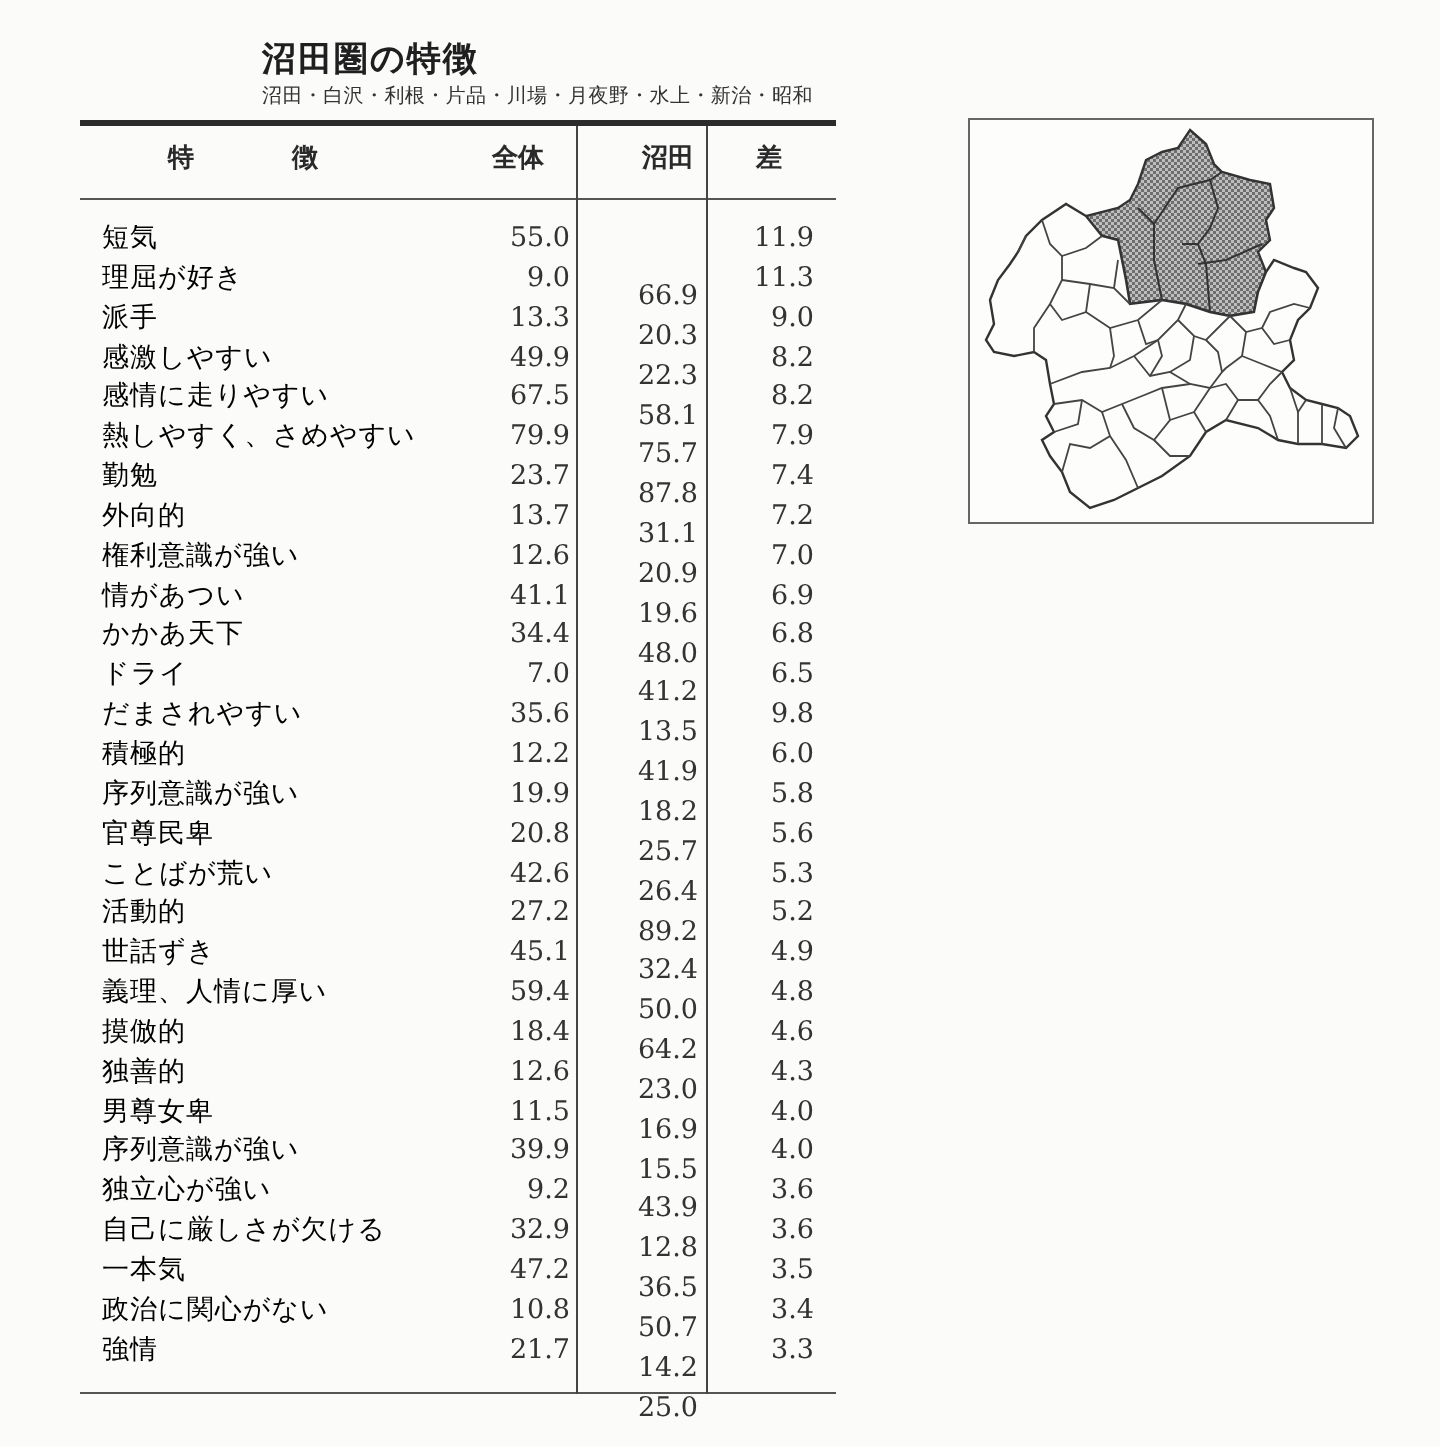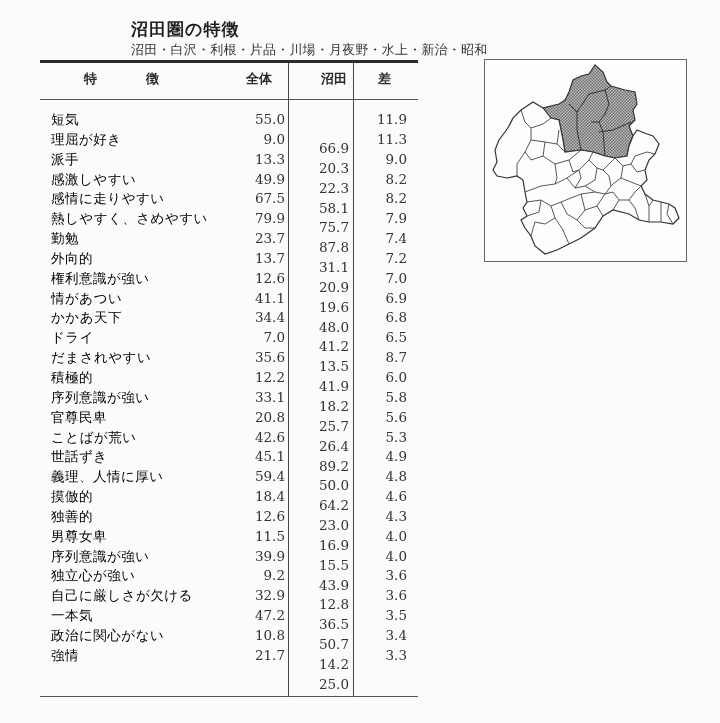--- a/index.html
+++ b/index.html
@@ -7,21 +7,21 @@
     width: 720px; height: 723px; background: #fbfbfa; position: relative; overflow: hidden;
     font-family: "DejaVu Serif", "Liberation Serif", serif; color: #2a2a2a;
   }
   .title {
     position: absolute; left: 131px; top: 18px;
     font-family: Liberation Mono, monospace;
     font-weight: bold; font-size: 17px; letter-spacing: 1px; color: #1f1f1f;
   }
   .subtitle {
     position: absolute; left: 131px; top: 41px;
-    font-size: 13px; color: #333; letter-spacing: 0.2px; white-space: nowrap;
+    font-size: 10px; color: #333; letter-spacing: 0.2px; white-space: nowrap;
   }
   .rule-top { position: absolute; left: 40px; top: 60px; width: 378px; height: 3px; background: #2b2b2b; }
   .rule-head { position: absolute; left: 40px; top: 99px; width: 378px; height: 1px; background: #555; }
   .rule-bottom { position: absolute; left: 40px; top: 696px; width: 378px; height: 1px; background: #555; }
   .vline { position: absolute; top: 63px; height: 634px; width: 1px; background: #444; }
   .vline.v1 { left: 288px; }
   .vline.v2 { left: 353px; }
   .th {
     position: absolute; top: 70px; font-family: "DejaVu Sans", "Liberation Sans", sans-serif;
     font-weight: bold; font-size: 13px; color: #2a2a2a;
@@ -136,45 +136,51 @@
     <div class="row">
       <span class="label">ドライ</span>
       <span class="num c-total">7.0</span>
       <span class="num c-numata">13.5</span>
       <span class="num c-diff">6.5</span>
     </div>
     <div class="row">
       <span class="label">だまされやすい</span>
       <span class="num c-total">35.6</span>
       <span class="num c-numata">41.9</span>
-      <span class="num c-diff">8.7</span>
+      <span class="num c-diff">9.8</span>
     </div>
     <div class="row">
       <span class="label">積極的</span>
       <span class="num c-total">12.2</span>
       <span class="num c-numata">18.2</span>
       <span class="num c-diff">6.0</span>
     </div>
     <div class="row">
       <span class="label">序列意識が強い</span>
-      <span class="num c-total">33.1</span>
+      <span class="num c-total">19.9</span>
       <span class="num c-numata">25.7</span>
       <span class="num c-diff">5.8</span>
     </div>
     <div class="row">
       <span class="label">官尊民卑</span>
       <span class="num c-total">20.8</span>
       <span class="num c-numata">26.4</span>
       <span class="num c-diff">5.6</span>
     </div>
     <div class="row">
       <span class="label">ことばが荒い</span>
       <span class="num c-total">42.6</span>
       <span class="num c-numata">89.2</span>
       <span class="num c-diff">5.3</span>
+    </div>
+    <div class="row">
+      <span class="label">活動的</span>
+      <span class="num c-total">27.2</span>
+      <span class="num c-numata">32.4</span>
+      <span class="num c-diff">5.2</span>
     </div>
     <div class="row">
       <span class="label">世話ずき</span>
       <span class="num c-total">45.1</span>
       <span class="num c-numata">50.0</span>
       <span class="num c-diff">4.9</span>
     </div>
     <div class="row">
       <span class="label">義理、人情に厚い</span>
       <span class="num c-total">59.4</span>

